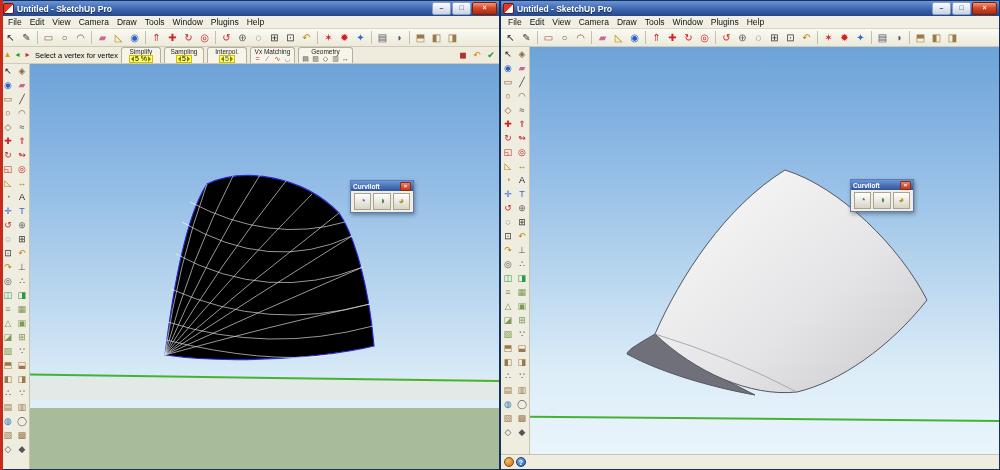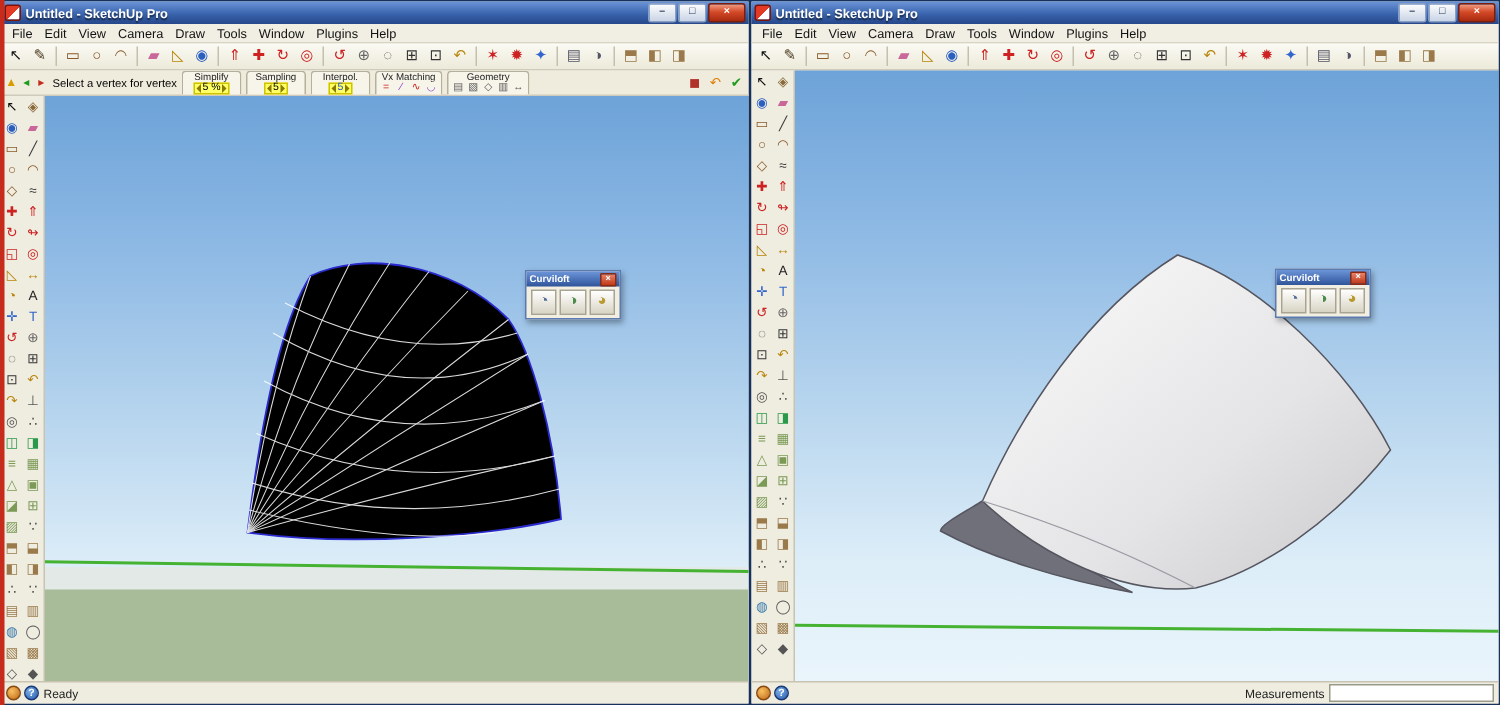--- a/index.html
+++ b/index.html
@@ -309,28 +309,20 @@
           <div class="cl-body">
 
           <span class="cl-btn" style="color: rgb(85, 107, 153);">◔</span>
               <span class="cl-btn" style="color: rgb(74, 138, 74);">◑</span>
               <span class="cl-btn" style="color: rgb(184, 154, 48);">◕</span>
             </div>
         </div>
       </div>
     </div>
 
-    <div class="statusbar">
-      <span style="display:flex;gap:2px">
-
-      <span class="sb-icon sb-orange"></span>
-          <span class="sb-icon sb-blue">?</span>
-        </span>
-      <span>Ready</span>
-    </div>
   </div>
 
   <div class="window" id="win-right">
     <div class="titlebar">
       <div class="appicon"></div>
       <span>Untitled - SketchUp Pro</span>
       <div class="winbtns">
 
       <span class="winbtn">–</span>
           <span class="winbtn">□</span>
@@ -479,19 +471,15 @@
         </div>
       </div>
     </div>
 
     <div class="statusbar">
       <span style="display:flex;gap:2px">
 
       <span class="sb-icon sb-orange"></span>
           <span class="sb-icon sb-blue">?</span>
         </span>
-      <span class="meas">
-        <span>Measurements</span>
-        <input type="text" style="">
-      </span>
     </div>
   </div>
 </div>
 
 </body></html>

